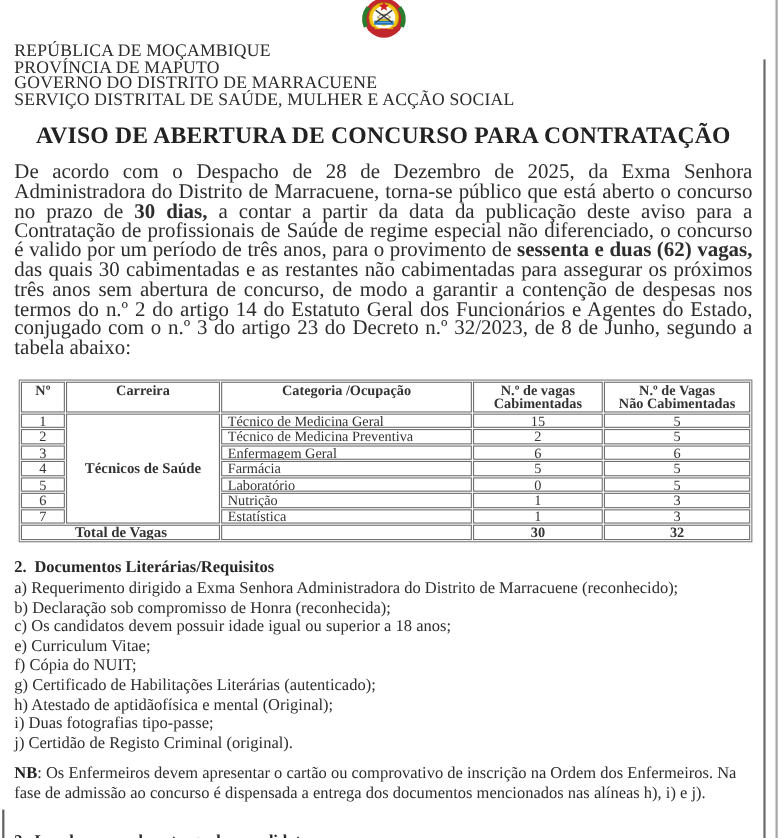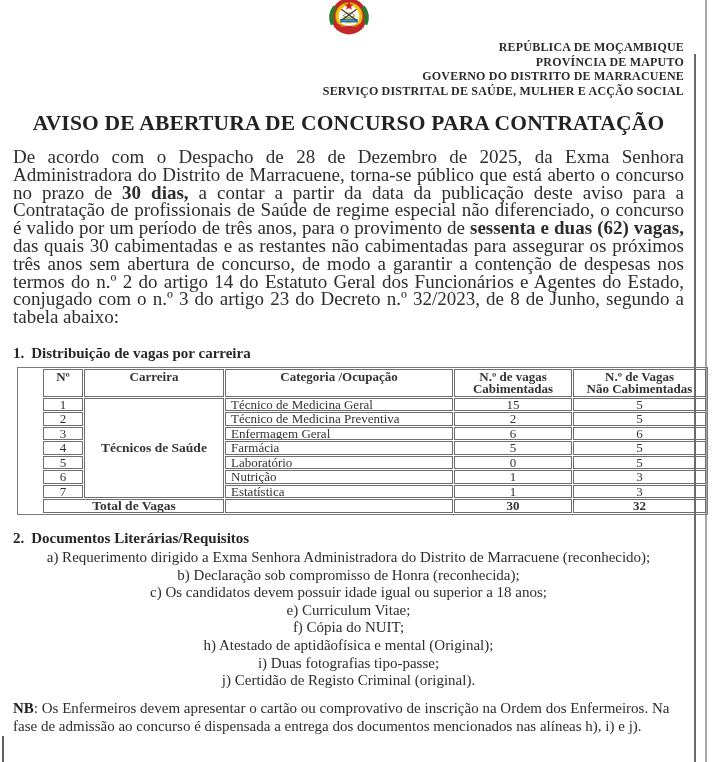--- a/index.html
+++ b/index.html
@@ -9,45 +9,45 @@
     font-family:"Liberation Serif","DejaVu Serif",serif;
   }
   .page{position:absolute;left:13px;top:0;width:671px;}
   
   .edge{position:absolute;background:#9c9c9c;}
   .edge-right-gray{left:705px;top:0;height:762px;width:2px;background:#a6a6a6;}
   .edge-right-dark{left:694px;top:54px;height:708px;width:2px;background:#6a6a6a;}
   .edge-left-dark{left:2px;top:736px;height:26px;width:2px;background:#5f5f5f;}
 
   .emblem{display:block;margin:0 auto;margin-top:-2px;width:46px;height:40px;}
-  .gov-lines{text-align:right;margin-top:2px;font-weight:bold;font-size:12px;line-height:14.5px;color:#2b2b2b;letter-spacing:.2px;}
+  .gov-lines{text-align:left;margin-top:2px;font-weight:normal;font-size:16px;line-height:14.5px;color:#2b2b2b;letter-spacing:.2px;}
   .doc-title{margin-top:13px;text-align:center;font-weight:bold;font-size:21.5px;color:#222;white-space:nowrap;letter-spacing:.2px;}
   .intro{margin-top:12px;font-size:19px;line-height:17.8px;text-align:justify;}
   .sec-heading{font-weight:bold;font-size:15px;color:#272727;}
   .sec-heading .num{margin-right:7px;}
   .s1{margin-top:13px;}
   .s2{margin-top:15px;margin-bottom:2px;}
   .s3{margin-top:26px;}
 
   table.vtable{
     margin-top:5px;margin-left:4px;width:663px;table-layout:fixed;
     border-collapse:separate;border-spacing:1.5px;
-    border:1px solid #7a7a7a;font-size:13px;color:#333;padding-left:24px;
+    border:1px solid #7a7a7a;font-size:13px;color:#333;
   }
   .vtable th,.vtable td{border:1px solid #6f6f6f;padding:0 2px;overflow:hidden;}
   .vtable th{font-weight:bold;text-align:center;vertical-align:top;line-height:12.5px;padding-top:1px;}
   .vtable th.twoline{white-space:pre-line;}
   .vtable td{line-height:11.5px;vertical-align:top;}
   .vtable td.c{text-align:center;}
   .vtable td.cat{text-align:left;padding-left:5px;}
   .vtable td.career{font-weight:bold;text-align:center;vertical-align:middle;font-size:13.5px;}
   .vtable tr.total td{font-weight:bold;}
   .vtable td.tlabel{text-align:center;padding-left:3px;font-size:13.5px;}
 
-  .req-item{font-size:15px;line-height:17.6px;text-align:center;}
+  .req-item{font-size:15px;line-height:17.6px;}
   .nb{margin-top:10px;font-size:15px;line-height:17.8px;text-align:left;}
   .nb b{color:#222;}
 </style>
 </head>
 <body>
 
 <div class="edge edge-right-gray"></div>
 <div class="edge edge-right-dark"></div>
 <div class="edge edge-left-dark"></div>
 
@@ -74,23 +74,20 @@
     <div>REPÚBLICA DE MOÇAMBIQUE</div>
     <div>PROVÍNCIA DE MAPUTO</div>
     <div>GOVERNO DO DISTRITO DE MARRACUENE</div>
     <div>SERVIÇO DISTRITAL DE SAÚDE, MULHER E ACÇÃO SOCIAL</div>
   </div>
 
   <div class="doc-title">AVISO DE ABERTURA DE CONCURSO PARA CONTRATAÇÃO</div>
 
   <p class="intro"><span>De acordo com o Despacho de 28 de Dezembro de 2025, da Exma Senhora Administradora do Distrito de Marracuene, torna-se público que está aberto o concurso no prazo de </span><b>30 dias,</b><span> a contar a partir da data da publicação deste aviso para a Contratação de profissionais de Saúde de regime especial não diferenciado, o concurso é valido por um período de três anos, para o provimento de </span><b>sessenta e duas  (62) vagas,</b><span> das quais 30 cabimentadas e as restantes não cabimentadas para assegurar os próximos três anos sem abertura de concurso, de modo a garantir a contenção de despesas nos termos do n.º 2 do artigo 14 do Estatuto Geral dos Funcionários e Agentes do Estado, conjugado com o n.º 3 do artigo 23 do Decreto n.º 32/2023, de 8 de Junho, segundo a tabela abaixo:</span></p>
 
-  <div class="sec-heading s1">
-    <span class="num">1.</span><span>Distribuição de vagas por carreira</span>
-  </div>
 
   <table class="vtable">
     <colgroup>
       <col style="width:40px">
         <col style="width:140px">
         <col style="width:228px">
         <col style="width:118px">
         <col style="width:133px">
     </colgroup>
     <thead>
@@ -160,20 +157,21 @@
   <div class="sec-heading s2">
     <span class="num">2.</span><span>Documentos Literárias/Requisitos</span>
   </div>
 
   <div>
     <div class="req-item">a) Requerimento dirigido a Exma Senhora Administradora do Distrito de Marracuene (reconhecido);</div>
     <div class="req-item">b) Declaração sob compromisso de Honra (reconhecida);</div>
     <div class="req-item">c) Os candidatos devem possuir idade igual ou superior a 18 anos;</div>
     <div class="req-item">e) Curriculum Vitae;</div>
     <div class="req-item">f) Cópia do NUIT;</div>
+    <div class="req-item">g) Certificado de Habilitações Literárias (autenticado);</div>
     <div class="req-item">h) Atestado de aptidãofísica e mental (Original);</div>
     <div class="req-item">i) Duas fotografias tipo-passe;</div>
     <div class="req-item">j) Certidão de Registo Criminal (original).</div>
   </div>
 
   <p class="nb"><b>NB</b><span>: Os Enfermeiros devem apresentar o cartão ou comprovativo de inscrição na Ordem dos Enfermeiros. Na fase de admissão ao concurso é dispensada a entrega dos documentos mencionados nas alíneas h), i) e j).</span></p>
 
   <div class="sec-heading s3">
     <span class="num">3.</span><span>Local e prazo de entrega das candidaturas</span>
   </div>

